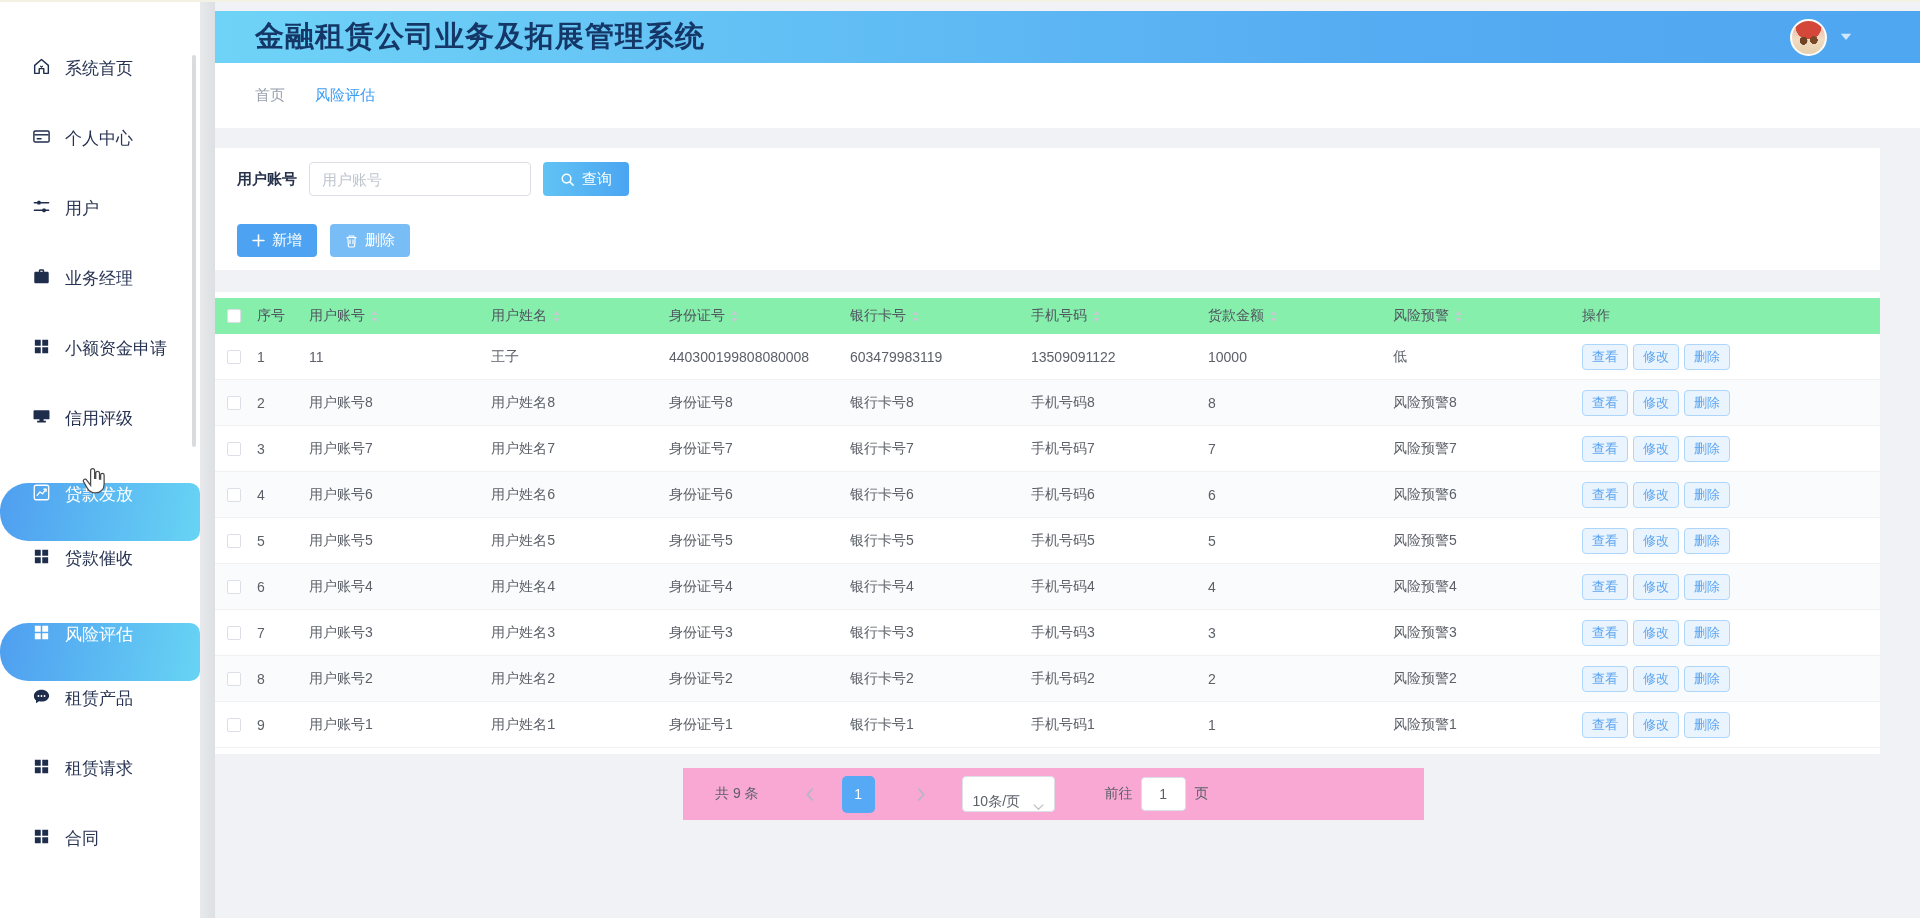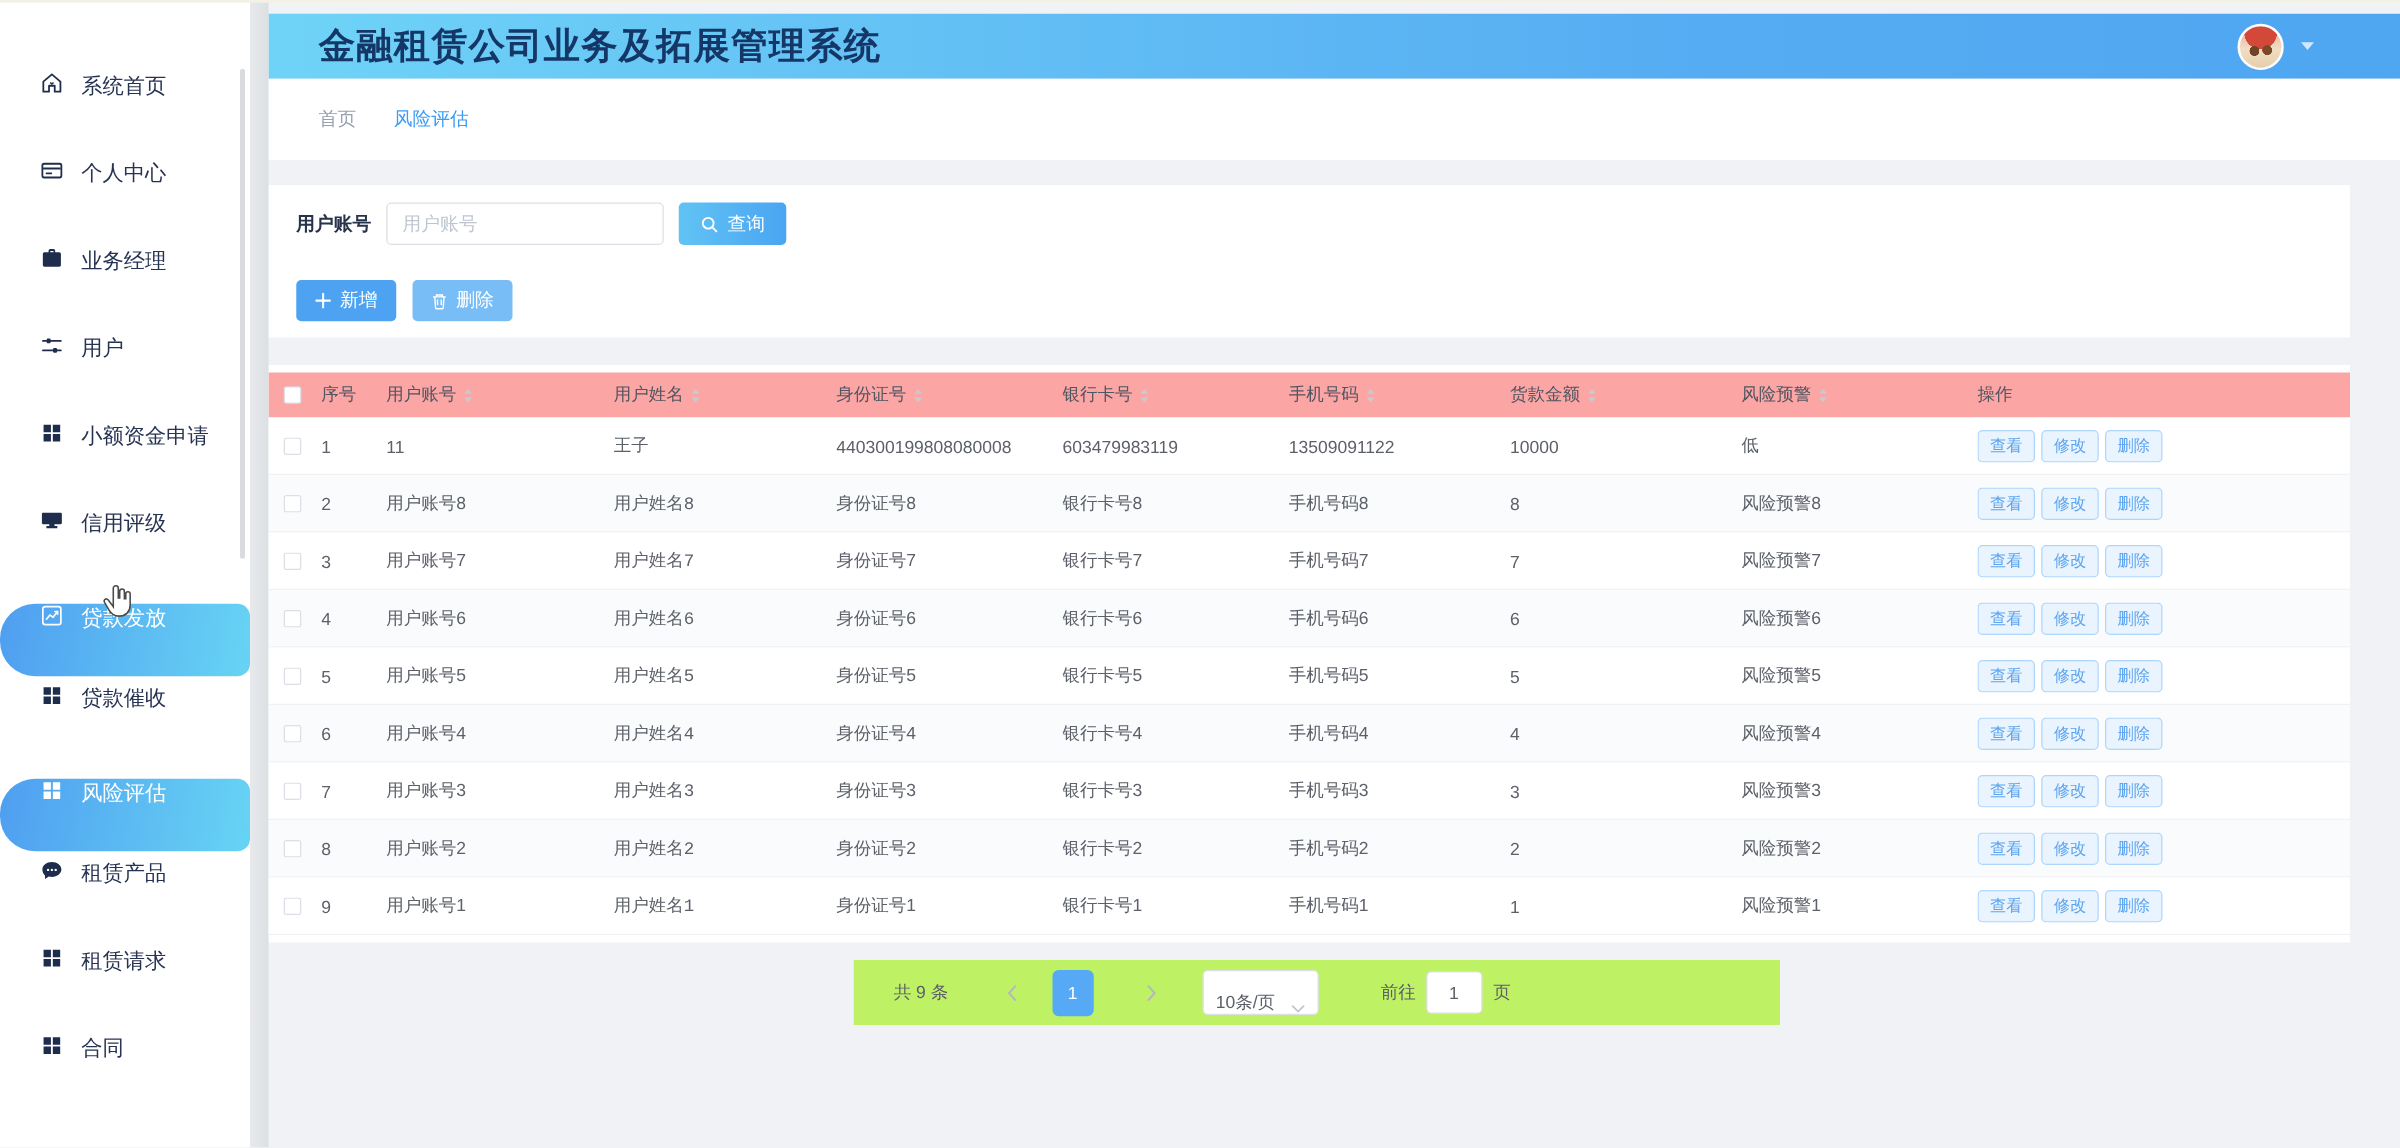--- a/index.html
+++ b/index.html
@@ -57,21 +57,21 @@
       border-radius:4px; color:#fff; font-size:15px; cursor:pointer;
       font-family:"Liberation Sans","DejaVu Sans",sans-serif; }
   .btn-search { height:34px; padding:0 17px; margin-left:12px;
       background:linear-gradient(90deg,#61c3f4,#4aa5f2); }
   .toolbar-row { display:flex; align-items:center; margin-top:28px; gap:13px; }
   .btn-add { height:33px; padding:0 15px; background:#4da3f2; }
   .btn-del { height:33px; padding:0 15px; background:#79bdf6; }
 
   
   .table-panel { position:absolute; left:0; top:290px; width:1665px; background:#fff; padding:6px 0; }
-  .thead { display:flex; align-items:center; height:36px; background:#fca5a5;
+  .thead { display:flex; align-items:center; height:36px; background:#86efac;
       font-size:14px; color:#50555f; }
   .trow { display:flex; align-items:center; height:46px; background:#fff;
       border-bottom:1px solid #f0f1f3; font-size:14px; color:#5c6068; }
   .trow.striped { background:#fafbfc; }
   .th,.td { display:flex; align-items:center; overflow:hidden; white-space:nowrap; }
   .c-check { flex:0 0 42px; padding-left:12px; }
   .c-0 { flex:0 0 52px; }
   .c-1 { flex:0 0 182px; }
   .c-2 { flex:0 0 178px;font-family:Liberation Mono, monospace; }
   .c-3 { flex:0 0 181px; }
@@ -81,21 +81,21 @@
   .c-7 { flex:0 0 189px; }
   .c-8 { flex:1 1 auto; }
   .checkbox { width:14px; height:14px; border:1px solid #dcdfe6; border-radius:2px;
       background:#fff; display:inline-block; cursor:pointer; }
   .sort { display:inline-flex; margin-left:5px; cursor:pointer; }
   .mini-btn { height:26px; padding:0 9px; margin-right:5px; font-size:13px; color:#5da5f0;
       background:#e9f4fe; border:1px solid #aed6fb; border-radius:4px; cursor:pointer;
       font-family:"Liberation Sans","DejaVu Sans",sans-serif; }
 
   
-  .pagination { position:absolute; left:468px; top:766px; width:741px; height:52px; background:#bef264;
+  .pagination { position:absolute; left:468px; top:766px; width:741px; height:52px; background:#f9a8d4;
       display:flex; align-items:center; font-size:14px; color:#5c6068; padding-left:32px; }
   .pg-total { margin-right:46px; }
   .pg-arrow { background:none; border:none; cursor:pointer; display:inline-flex; align-items:center; }
   .pg-prev { margin-right:28px; }
   .pg-num { min-width:33px; height:37px; background:#55a9f5; color:#fff; border:none;
       border-radius:5px; font-size:14px; cursor:pointer;
       font-family:"Liberation Sans","DejaVu Sans",sans-serif; }
   .pg-next { margin-left:42px; margin-right:36px; }
   .pg-size { width:93px; height:36px; border:1px solid #dcdfe6; border-radius:4px;
       display:flex; align-items:flex-end; justify-content:space-between; padding:0 10px;
@@ -129,34 +129,34 @@
             <rect x="2" y="4.2" width="16" height="11.6" rx="1.4" fill="none" stroke="currentColor" stroke-width="1.5"></rect>
             <path d="M2.6 8.2h14.8" stroke="currentColor" stroke-width="1.5"></path>
             <path d="M5.5 12.4h4" stroke="currentColor" stroke-width="1.5" stroke-linecap="round"></path>
           </svg>
         </span>
         <span class="sb-label">个人中心</span>
       </div>
       <div class="sb-item">
         <span class="sb-icon">
           <svg viewBox="0 0 20 20" width="19" height="19">
-            <path d="M7.2 5V3.8c0-.8.7-1.4 1.5-1.4h2.6c.8 0 1.5.6 1.5 1.4V5h3.4c.8 0 1.4.6 1.4 1.4v9.4c0 .8-.6 1.4-1.4 1.4H3.8c-.8 0-1.4-.6-1.4-1.4V6.4C2.4 5.6 3 5 3.8 5h3.4zm1.5-1.1V5h2.6V3.9H8.7z" fill="currentColor"></path>
-          </svg>
-        </span>
-        <span class="sb-label">业务经理</span>
-      </div>
-      <div class="sb-item">
-        <span class="sb-icon">
-          <svg viewBox="0 0 20 20" width="19" height="19">
             <path d="M2.5 6h15M2.5 14h15" stroke="currentColor" stroke-width="1.6" stroke-linecap="round"></path>
             <rect x="5.6" y="4" width="3.4" height="4" rx="1" fill="currentColor"></rect>
             <rect x="11" y="12" width="3.4" height="4" rx="1" fill="currentColor"></rect>
           </svg>
         </span>
         <span class="sb-label">用户</span>
+      </div>
+      <div class="sb-item">
+        <span class="sb-icon">
+          <svg viewBox="0 0 20 20" width="19" height="19">
+            <path d="M7.2 5V3.8c0-.8.7-1.4 1.5-1.4h2.6c.8 0 1.5.6 1.5 1.4V5h3.4c.8 0 1.4.6 1.4 1.4v9.4c0 .8-.6 1.4-1.4 1.4H3.8c-.8 0-1.4-.6-1.4-1.4V6.4C2.4 5.6 3 5 3.8 5h3.4zm1.5-1.1V5h2.6V3.9H8.7z" fill="currentColor"></path>
+          </svg>
+        </span>
+        <span class="sb-label">业务经理</span>
       </div>
       <div class="sb-item">
         <span class="sb-icon">
           <svg viewBox="0 0 20 20" width="19" height="19">
             <path d="M3 3h6.2v6.2H3zM10.8 3H17v6.2h-6.2zM3 10.8h6.2V17H3zM10.8 10.8H17V17h-6.2z" fill="currentColor"></path>
           </svg>
         </span>
         <span class="sb-label">小额资金申请</span>
       </div>
       <div class="sb-item">

